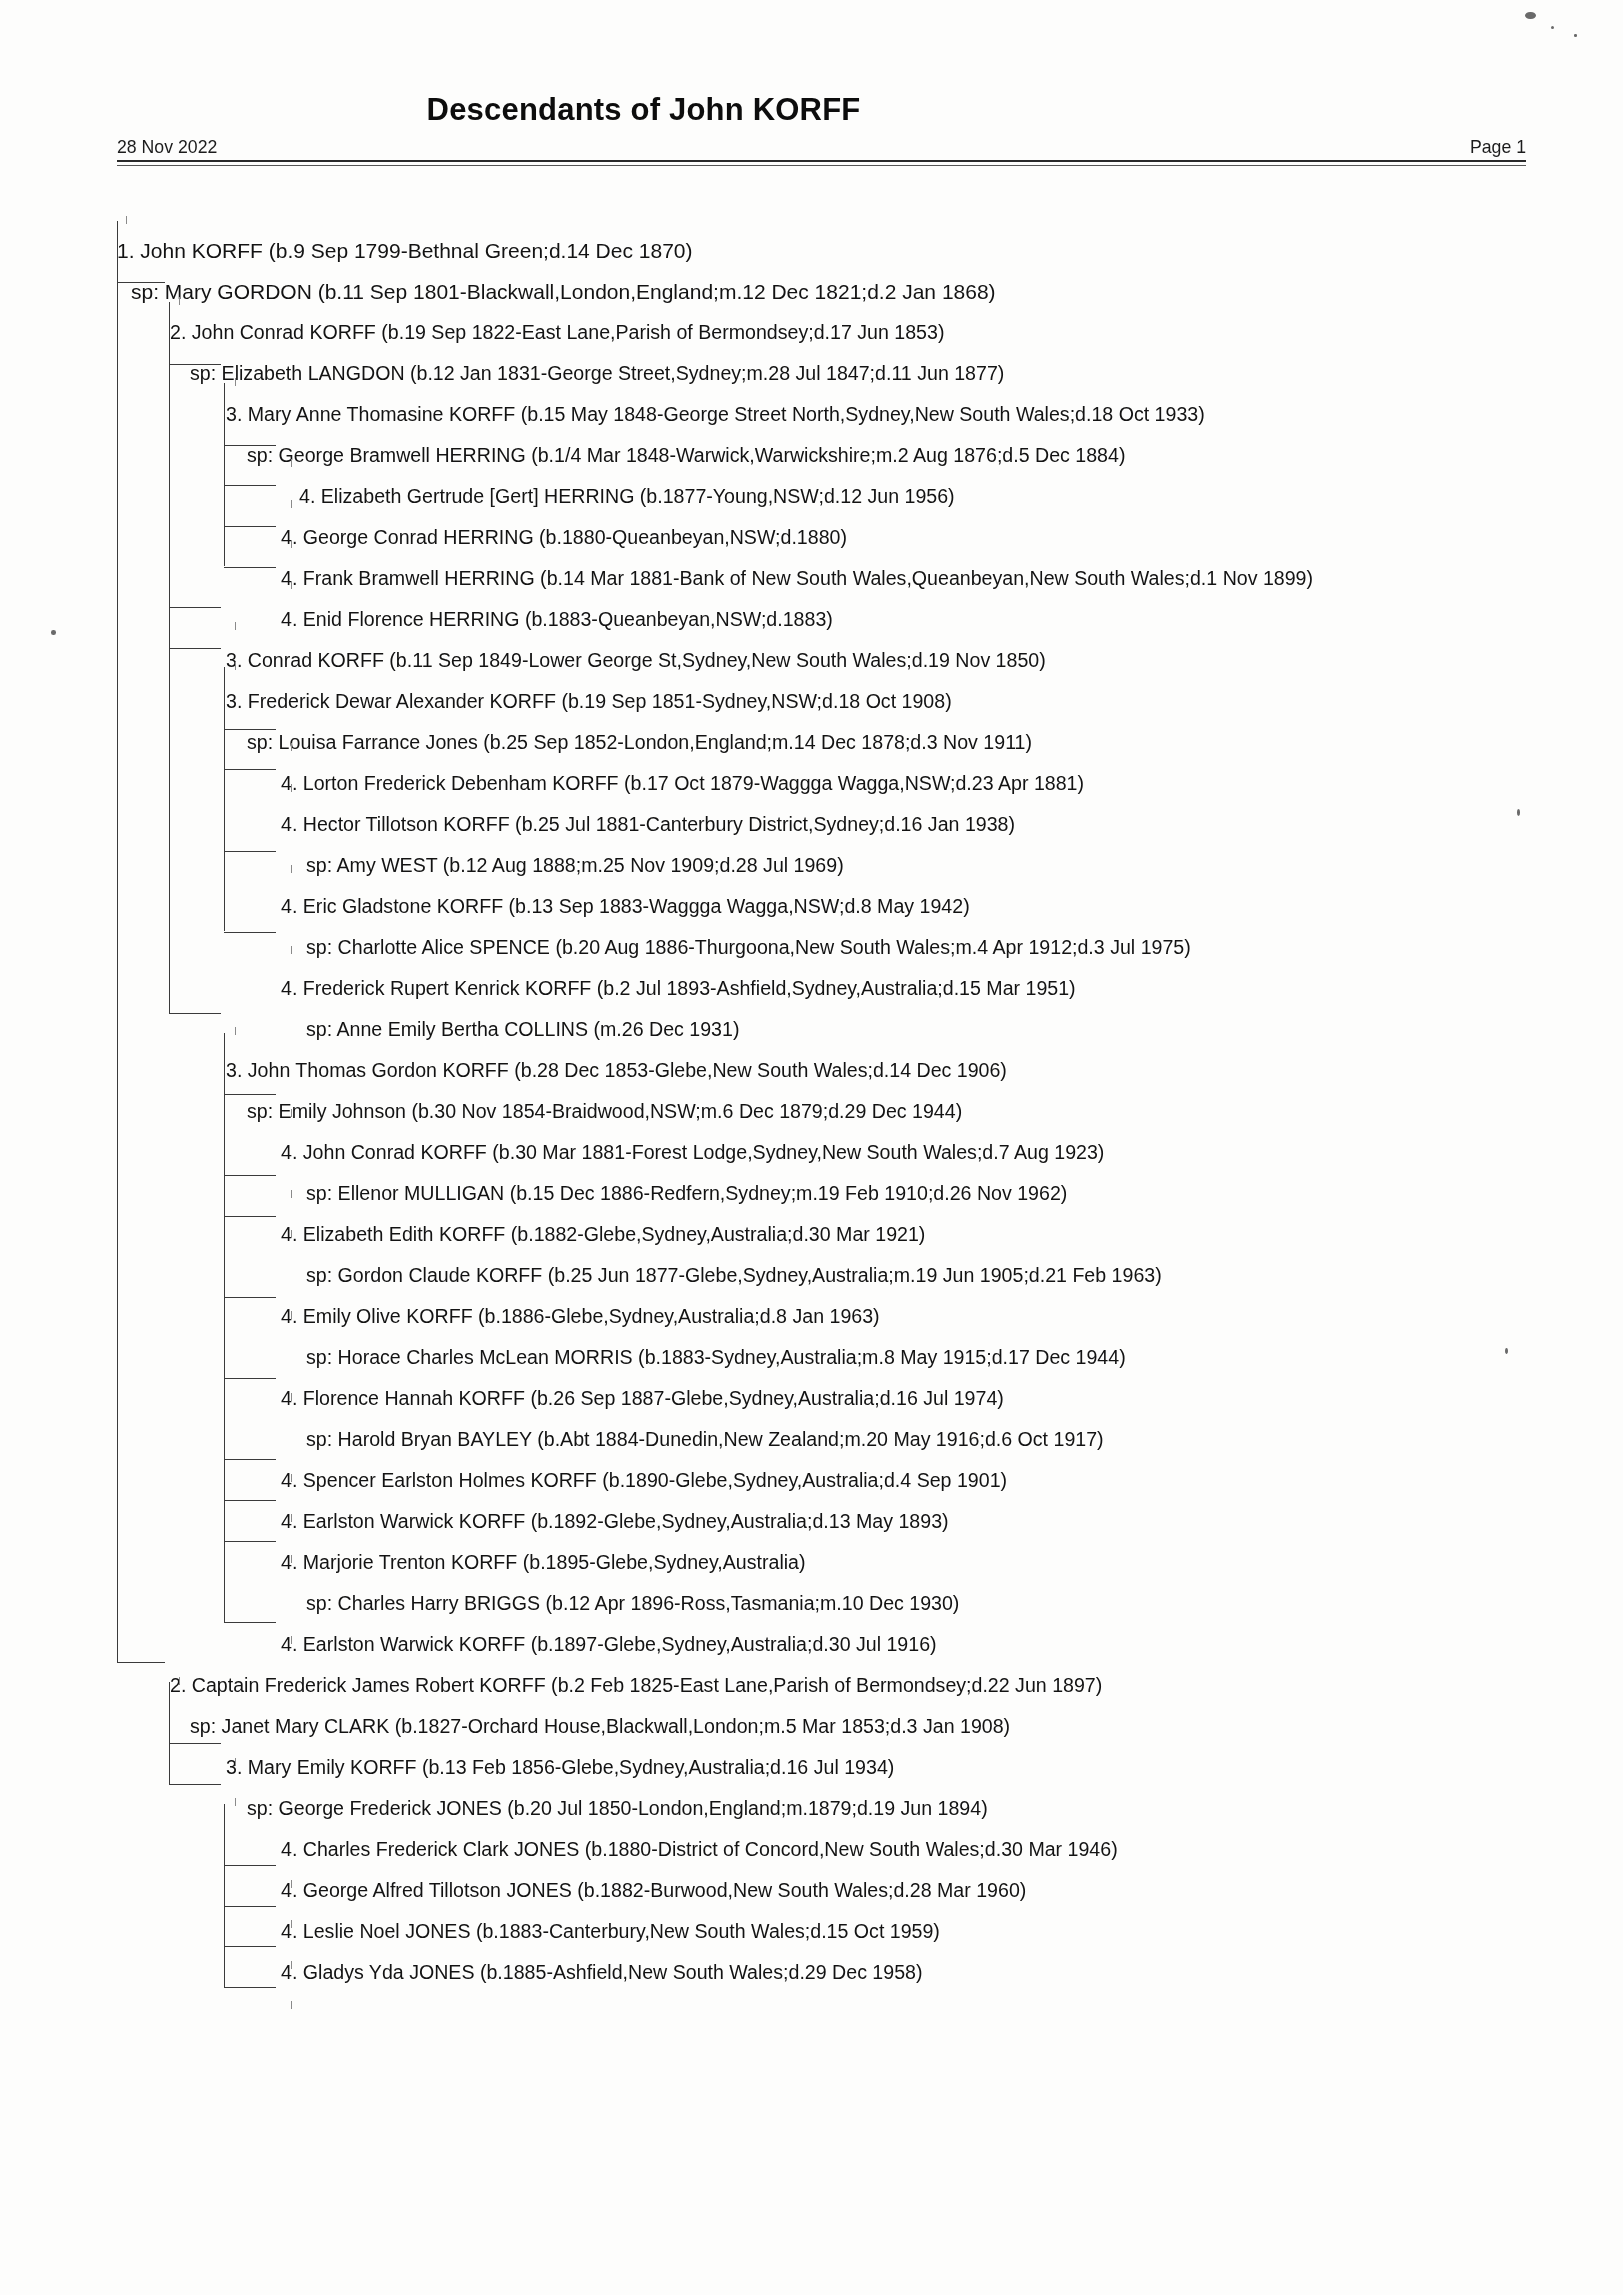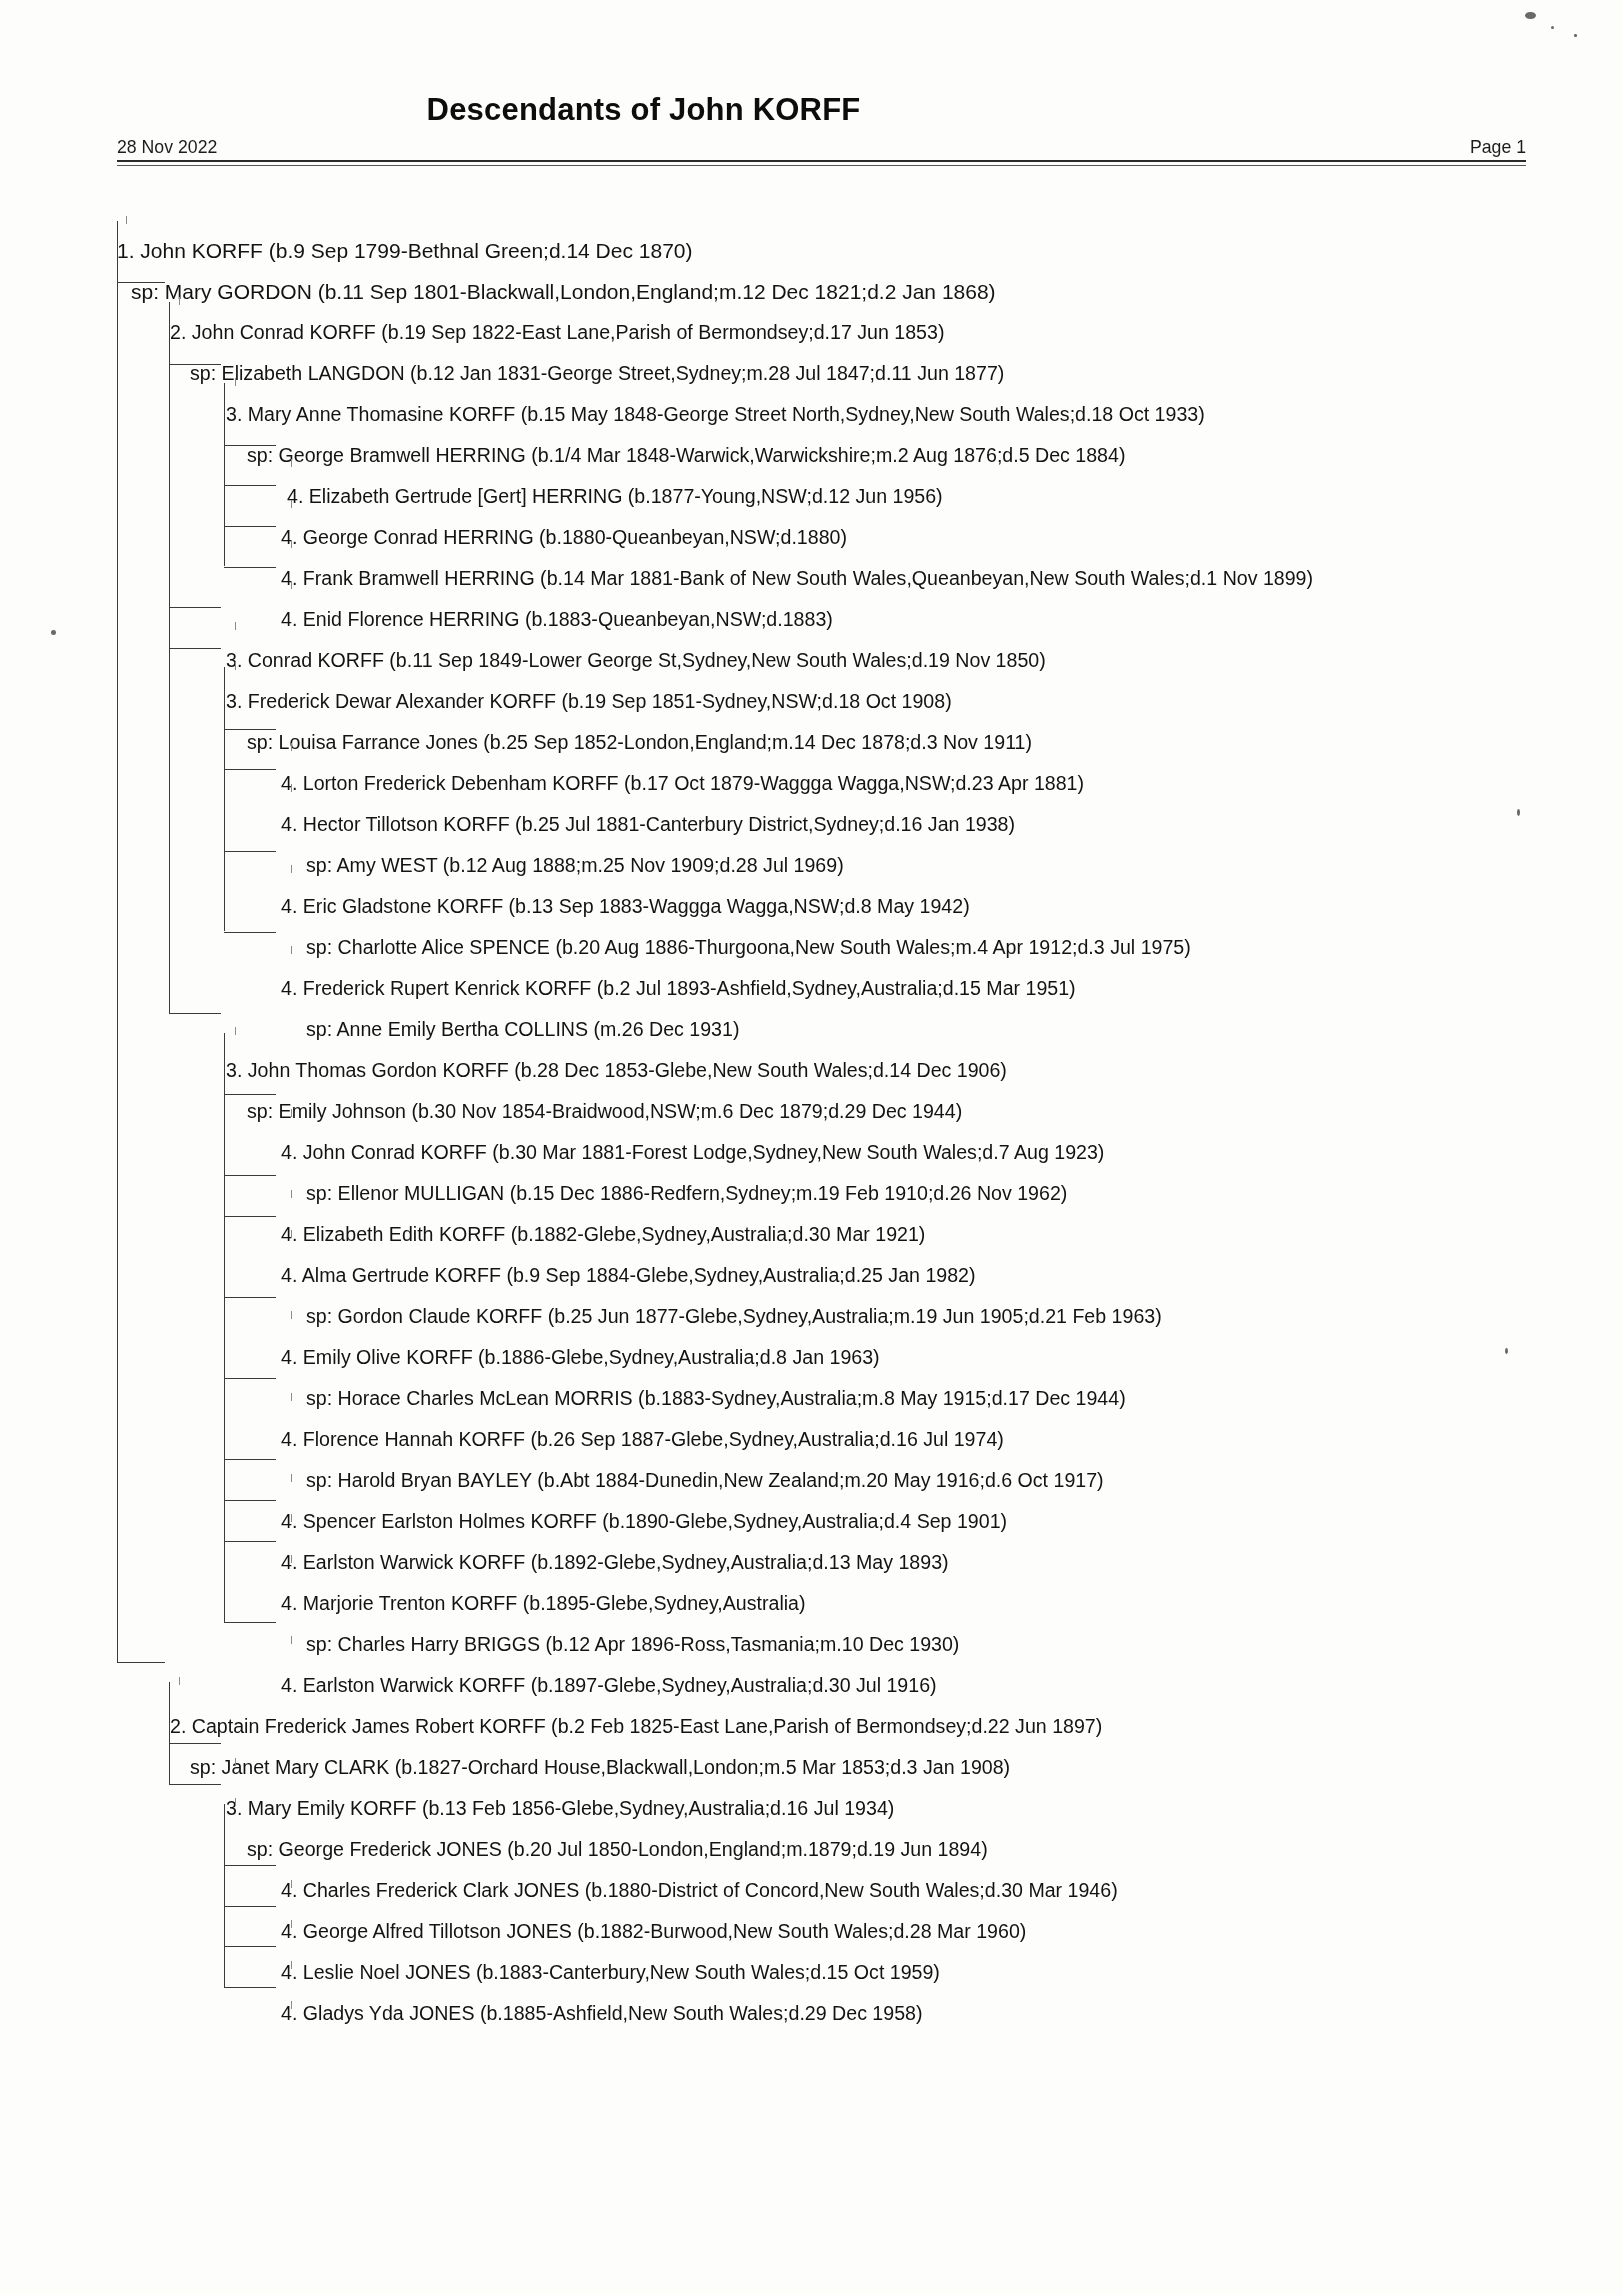--- a/index.html
+++ b/index.html
@@ -140,21 +140,21 @@
       <div class="row" id="row-e4">
         <div class="entry-text" style="left: 190px;">sp: Elizabeth LANGDON (b.12 Jan 1831-George Street,Sydney;m.28 Jul 1847;d.11 Jun 1877)</div>
       </div>
       <div class="row" id="row-e5">
         <div class="entry-text" style="left: 226px;">3. Mary Anne Thomasine KORFF (b.15 May 1848-George Street North,Sydney,New South Wales;d.18 Oct 1933)</div>
       </div>
       <div class="row" id="row-e6">
         <div class="entry-text" style="left: 247px;">sp: George Bramwell HERRING (b.1/4 Mar 1848-Warwick,Warwickshire;m.2 Aug 1876;d.5 Dec 1884)</div>
       </div>
       <div class="row" id="row-e7">
-        <div class="entry-text" style="left: 287px; text-align: right;">4. Elizabeth Gertrude [Gert] HERRING (b.1877-Young,NSW;d.12 Jun 1956)</div>
+        <div class="entry-text" style="left: 299px; text-align: right;">4. Elizabeth Gertrude [Gert] HERRING (b.1877-Young,NSW;d.12 Jun 1956)</div>
       </div>
       <div class="row" id="row-e8">
         <div class="entry-text" style="left: 281px;">4. George Conrad HERRING (b.1880-Queanbeyan,NSW;d.1880)</div>
       </div>
       <div class="row" id="row-e9">
         <div class="entry-text" style="left: 281px;">4. Frank Bramwell HERRING (b.14 Mar 1881-Bank of New South Wales,Queanbeyan,New South Wales;d.1 Nov 1899)</div>
       </div>
       <div class="row" id="row-e10">
         <div class="entry-text" style="left: 281px;">4. Enid Florence HERRING (b.1883-Queanbeyan,NSW;d.1883)</div>
       </div>
@@ -195,23 +195,20 @@
         <div class="entry-text" style="left: 247px;">sp: Emily Johnson (b.30 Nov 1854-Braidwood,NSW;m.6 Dec 1879;d.29 Dec 1944)</div>
       </div>
       <div class="row" id="row-e23">
         <div class="entry-text" style="left: 281px;">4. John Conrad KORFF (b.30 Mar 1881-Forest Lodge,Sydney,New South Wales;d.7 Aug 1923)</div>
       </div>
       <div class="row" id="row-e24">
         <div class="entry-text" style="left: 306px;">sp: Ellenor MULLIGAN (b.15 Dec 1886-Redfern,Sydney;m.19 Feb 1910;d.26 Nov 1962)</div>
       </div>
       <div class="row" id="row-e25">
         <div class="entry-text" style="left: 281px;">4. Elizabeth Edith KORFF (b.1882-Glebe,Sydney,Australia;d.30 Mar 1921)</div>
-      </div>
-      <div class="row" id="row-e26">
-        <div class="entry-text" style="left: 281px;">4. Alma Gertrude KORFF (b.9 Sep 1884-Glebe,Sydney,Australia;d.25 Jan 1982)</div>
       </div>
       <div class="row" id="row-e27">
         <div class="entry-text" style="left: 306px;">sp: Gordon Claude KORFF (b.25 Jun 1877-Glebe,Sydney,Australia;m.19 Jun 1905;d.21 Feb 1963)</div>
       </div>
       <div class="row" id="row-e28">
         <div class="entry-text" style="left: 281px;">4. Emily Olive KORFF (b.1886-Glebe,Sydney,Australia;d.8 Jan 1963)</div>
       </div>
       <div class="row" id="row-e29">
         <div class="entry-text" style="left: 306px;">sp: Horace Charles McLean MORRIS (b.1883-Sydney,Australia;m.8 May 1915;d.17 Dec 1944)</div>
       </div>

